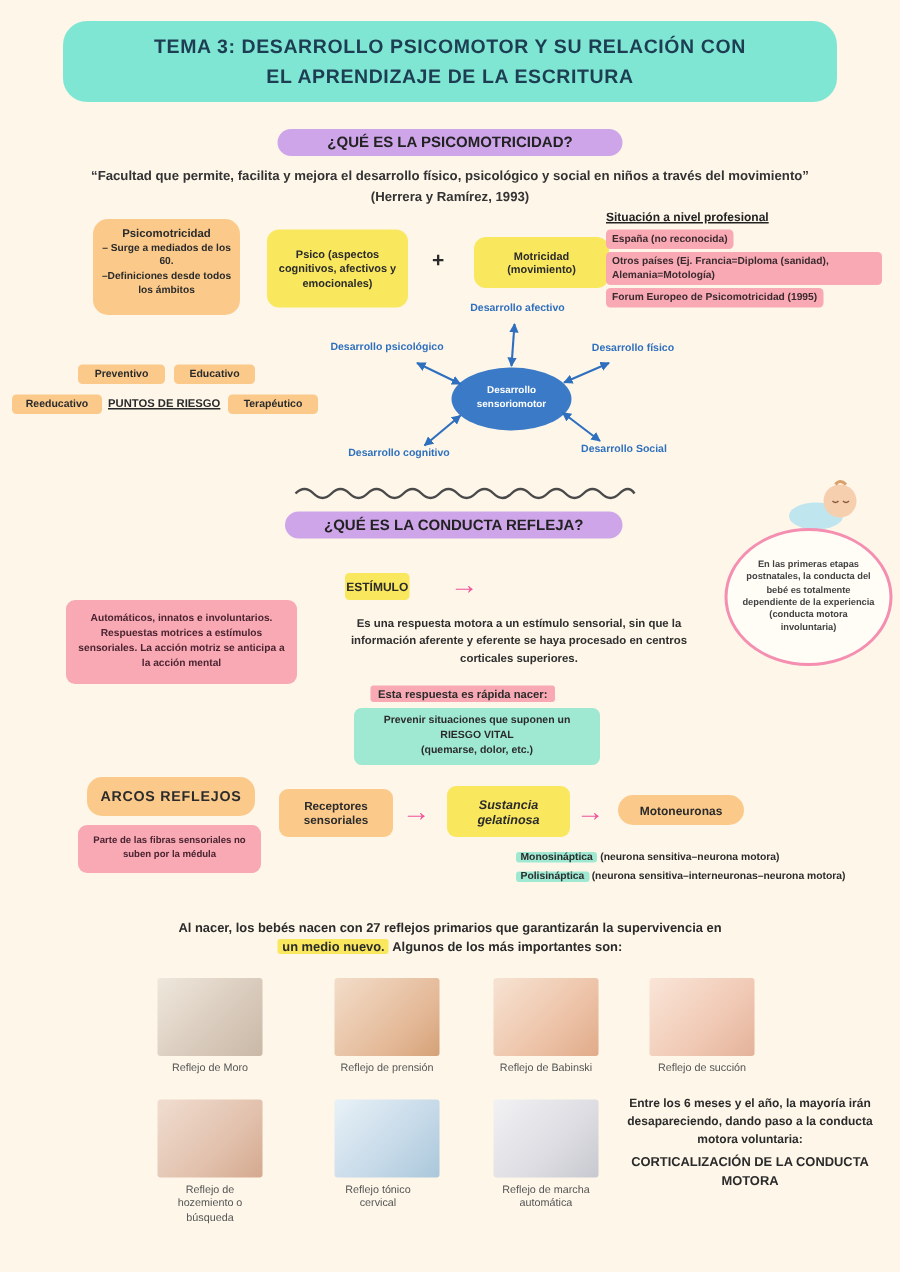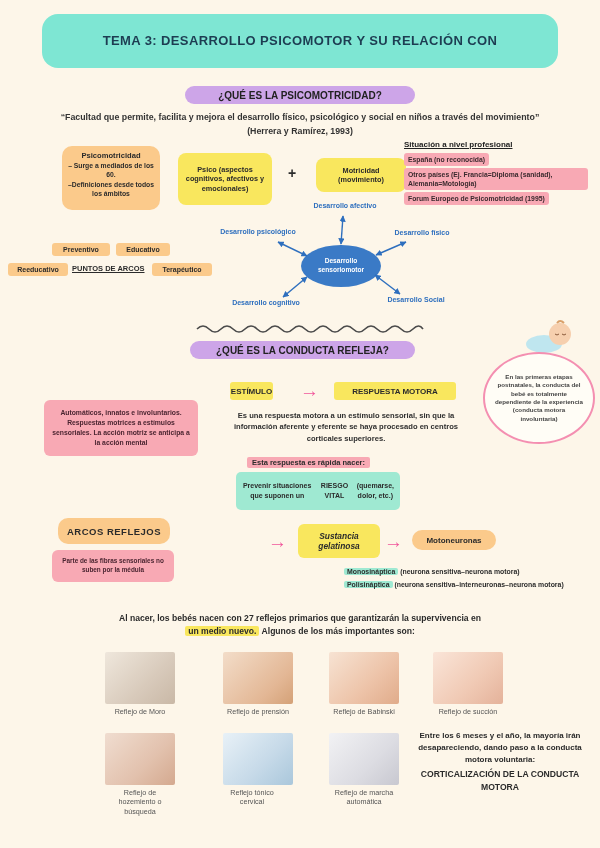--- a/index.html
+++ b/index.html
@@ -1,21 +1,21 @@
 <!DOCTYPE html>
 <html><head>
 <meta charset="utf-8">
 <style>
   * { margin:0; padding:0; box-sizing:border-box; }
   html,body { background:#fdf6e9; }
   .page { position:relative; width:600px; height:848px; background:#fdf6e9;
           font-family:"Liberation Sans", sans-serif; color:#2b2b2b; overflow:hidden; }
   .abs { position:absolute; }
   .cbox { display:flex; align-items:center; justify-content:center; text-align:center; font-weight:bold; }
-  .col { flex-direction:row; }
+  .col { flex-direction:column; }
 
   .header-box { background:#7ee6d3; border-radius:16px; color:#1d3d52; font-size:13px;
                 letter-spacing:.4px; line-height:1.55; }
   .pill-purple { background:#cda5e8; border-radius:9px; font-size:10px; color:#222; }
   .quote { text-align:center; font-size:8.8px; font-weight:bold; line-height:1.6; color:#333; }
 
   .box-orange { background:#fbca8b; border-radius:10px; }
   .box-yellow { background:#f9e75e; border-radius:8px; }
   .box-pink   { background:#f8a9b4; border-radius:6px; }
   .box-mint   { background:#9fe9d2; border-radius:5px; }
@@ -58,20 +58,21 @@
   .outro { text-align:center; font-size:8px; font-weight:bold; line-height:1.5; }
   .outro-hl { font-size:8.6px; display:block; margin-top:2px; }
 </style>
 </head>
 <body>
 
 <div class="page">
 
   <div class="abs cbox col header-box" style="left:42px;top:14px;width:516px;height:54px;">
     <div>TEMA 3: DESARROLLO PSICOMOTOR Y SU RELACIÓN CON</div>
+    <div>EL APRENDIZAJE DE LA ESCRITURA</div>
   </div>
 
   <div class="abs cbox pill-purple" style="left:185px;top:86px;width:230px;height:18px;">¿QUÉ ES LA PSICOMOTRICIDAD?</div>
 
   <div class="abs quote" style="left:30px;top:110px;width:540px;">
     <div>“Facultad que permite, facilita y mejora el desarrollo físico, psicológico y social en niños a través del movimiento”</div>
     <div>(Herrera y Ramírez, 1993)</div>
   </div>
 
   <div class="abs box-orange origen" style="left:62px;top:146px;width:98px;height:64px;">
@@ -107,21 +108,21 @@
       <line x1="97" y1="58" x2="68" y2="44"></line>
       <line x1="166" y1="57" x2="196" y2="44"></line>
       <line x1="97" y1="79" x2="73" y2="99"></line>
       <line x1="165" y1="77" x2="190" y2="96"></line>
     </g>
   </svg>
 
   <div class="abs cbox pill-orange" style="left:52px;top:243px;width:58px;height:13px;">Preventivo</div>
   <div class="abs cbox pill-orange" style="left:116px;top:243px;width:54px;height:13px;">Educativo</div>
   <div class="abs cbox pill-orange" style="left:8px;top:263px;width:60px;height:13px;">Reeducativo</div>
-  <div class="abs pdv" style="left:72px;top:264px;">PUNTOS DE ARCOS</div>
+  <div class="abs pdv" style="left:72px;top:264px;">PUNTOS DE RIESGO</div>
   <div class="abs cbox pill-orange" style="left:152px;top:263px;width:60px;height:13px;">Terapéutico</div>
 
   <svg class="abs" style="left:195px;top:323px;" width="232" height="12">
     <path d="M2,6 Q8,0 14,6 T26,6 T38,6 T50,6 T62,6 T74,6 T86,6 T98,6 T110,6 T122,6 T134,6 T146,6 T158,6 T170,6 T182,6 T194,6 T206,6 T218,6 T228,6" fill="none" stroke="#4a4a4a" stroke-width="1.6"></path>
   </svg>
 
   <div class="abs cbox pill-purple" style="left:190px;top:341px;width:225px;height:18px;">¿QUÉ ES LA CONDUCTA REFLEJA?</div>
 
   <svg class="abs" style="left:522px;top:314px;" width="56" height="42">
     <ellipse cx="22" cy="30" rx="18" ry="9" fill="#bfe6ef"></ellipse>
@@ -131,35 +132,35 @@
     <path d="M35,9 q3,-4 7,0" stroke="#d9a06a" stroke-width="2" fill="none"></path>
   </svg>
 
   <div class="abs cbox ellipse-note" style="left:483px;top:352px;width:112px;height:92px;">En las primeras etapas postnatales, la conducta del bebé es totalmente dependiente de la experiencia (conducta motora involuntaria)</div>
 
   <div class="abs cbox box-yellow reflejos-title" style="left:84px;top:374px;width:74px;height:20px;border-radius:4px;">REFLEJOS</div>
   <div class="abs cbox box-pink pink-desc" style="left:44px;top:400px;width:154px;height:56px;">Automáticos, innatos e involuntarios. Respuestas motrices a estímulos sensoriales. La acción motriz se anticipa a la acción mental</div>
 
   <div class="abs cbox box-yellow" style="left:230px;top:382px;width:43px;height:18px;font-size:8px;border-radius:3px;">ESTÍMULO</div>
   <div class="abs parrow" style="left:300px;top:381px;">→</div>
-  <div class="abs cbox box-yellow" style="left:334px;top:382px;width:122px;height:18px;font-size:8px;border-radius:3px;">RESPUESTA MOTORA</div>
 
   <div class="abs expl" style="left:228px;top:410px;width:236px;">Es una respuesta motora a un estímulo sensorial, sin que la información aferente y eferente se haya procesado en centros corticales superiores.</div>
 
   <div class="abs hl-pink" style="left:247px;top:457px;">Esta respuesta es rápida nacer:</div>
 
   <div class="abs cbox col box-mint" style="left:236px;top:472px;width:164px;height:38px;font-size:7px;line-height:1.4;">
     <div>Prevenir situaciones que suponen un</div>
     <div>RIESGO VITAL</div>
     <div>(quemarse, dolor, etc.)</div>
   </div>
 
   <div class="abs cbox box-orange" style="left:58px;top:518px;width:112px;height:26px;font-size:9.5px;letter-spacing:.5px;">ARCOS REFLEJOS</div>
   <div class="abs cbox box-pink" style="left:52px;top:550px;width:122px;height:32px;font-size:6.4px;color:#4a2430;padding:3px;line-height:1.4;">Parte de las fibras sensoriales no suben por la médula</div>
 
+  <div class="abs cbox box-orange" style="left:186px;top:526px;width:76px;height:32px;font-size:7.8px;border-radius:6px;padding:2px;">Receptores sensoriales</div>
   <div class="abs parrow" style="left:268px;top:532px;">→</div>
   <div class="abs cbox box-yellow" style="left:298px;top:524px;width:82px;height:34px;font-size:8.4px;font-style:italic;border-radius:6px;padding:2px;">Sustancia gelatinosa</div>
   <div class="abs parrow" style="left:384px;top:532px;">→</div>
   <div class="abs cbox box-orange" style="left:412px;top:530px;width:84px;height:20px;font-size:8px;border-radius:10px;">Motoneuronas</div>
 
   <div class="abs tipo-row" style="left:344px;top:568px;">
     <span class="hl-mint">Monosináptica</span>
     <span>(neurona sensitiva–neurona motora)</span>
   </div>
   <div class="abs tipo-row" style="left:344px;top:581px;">

